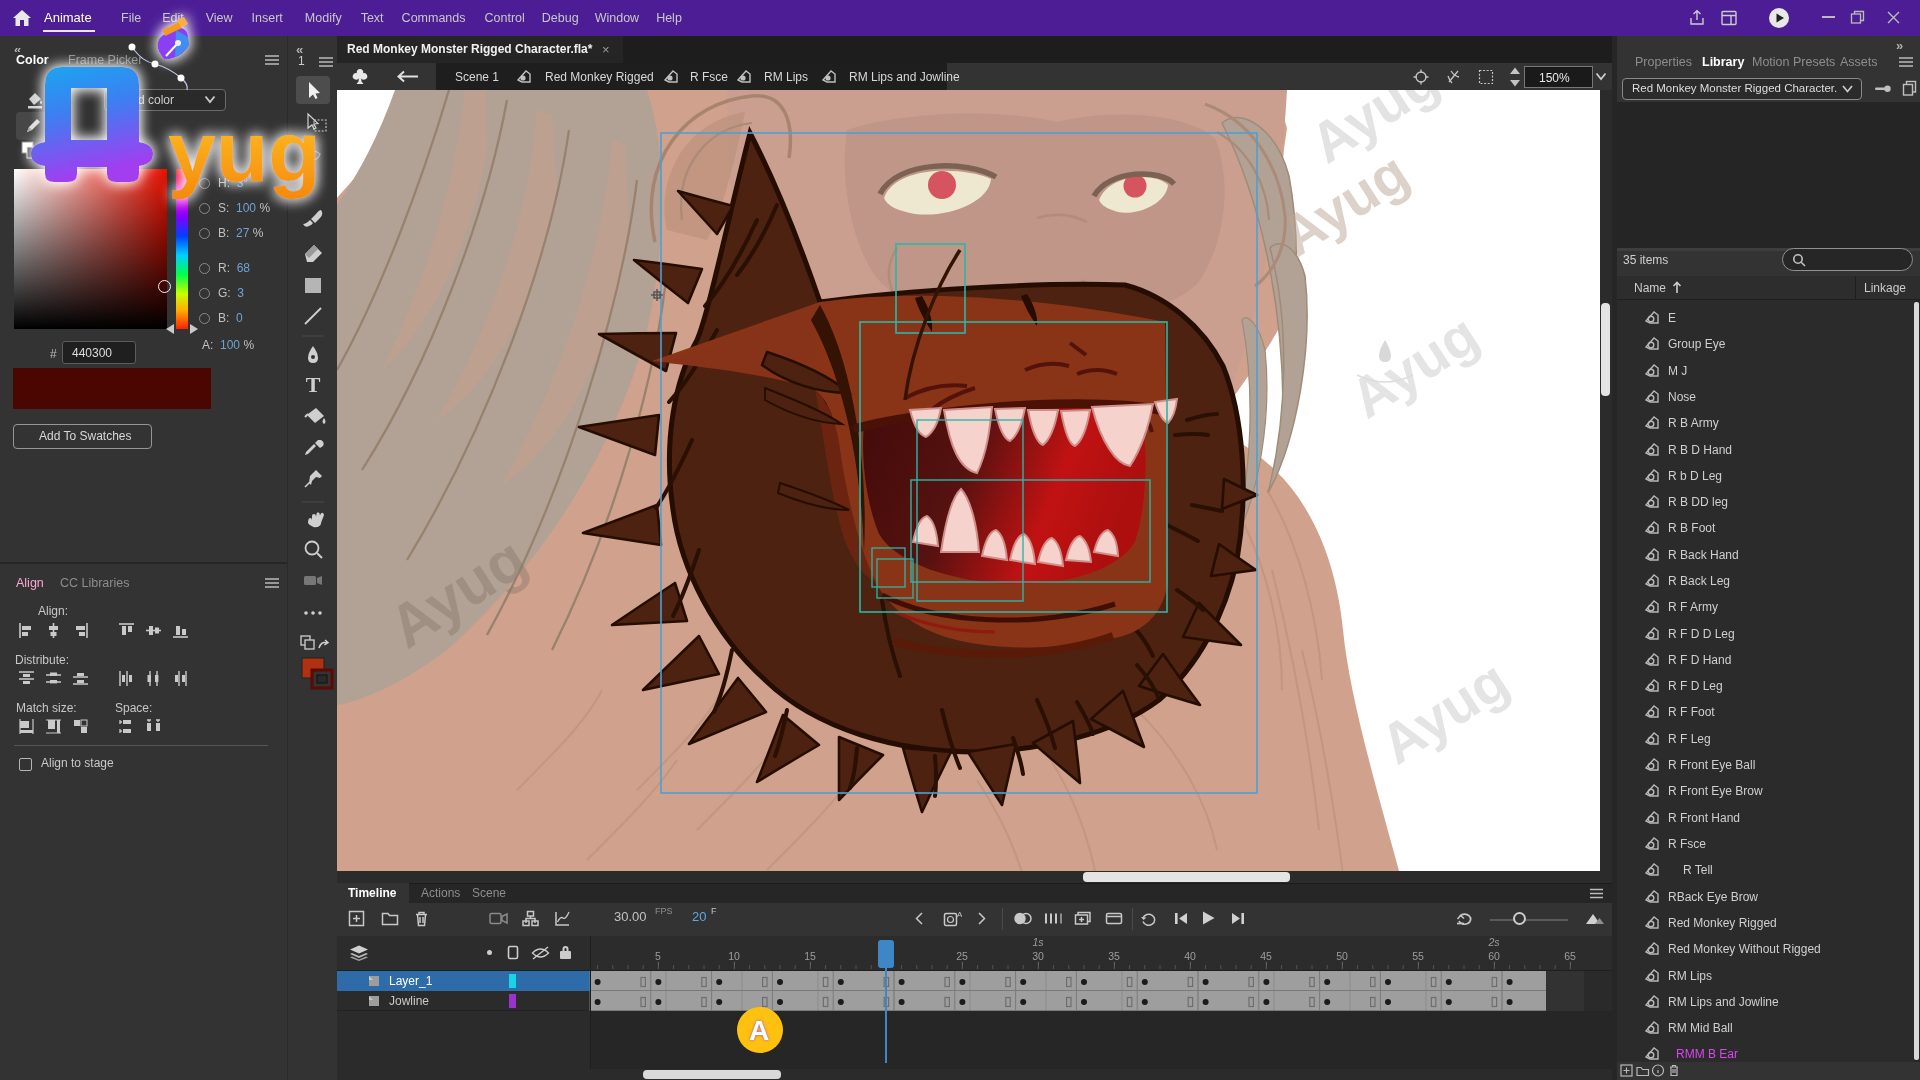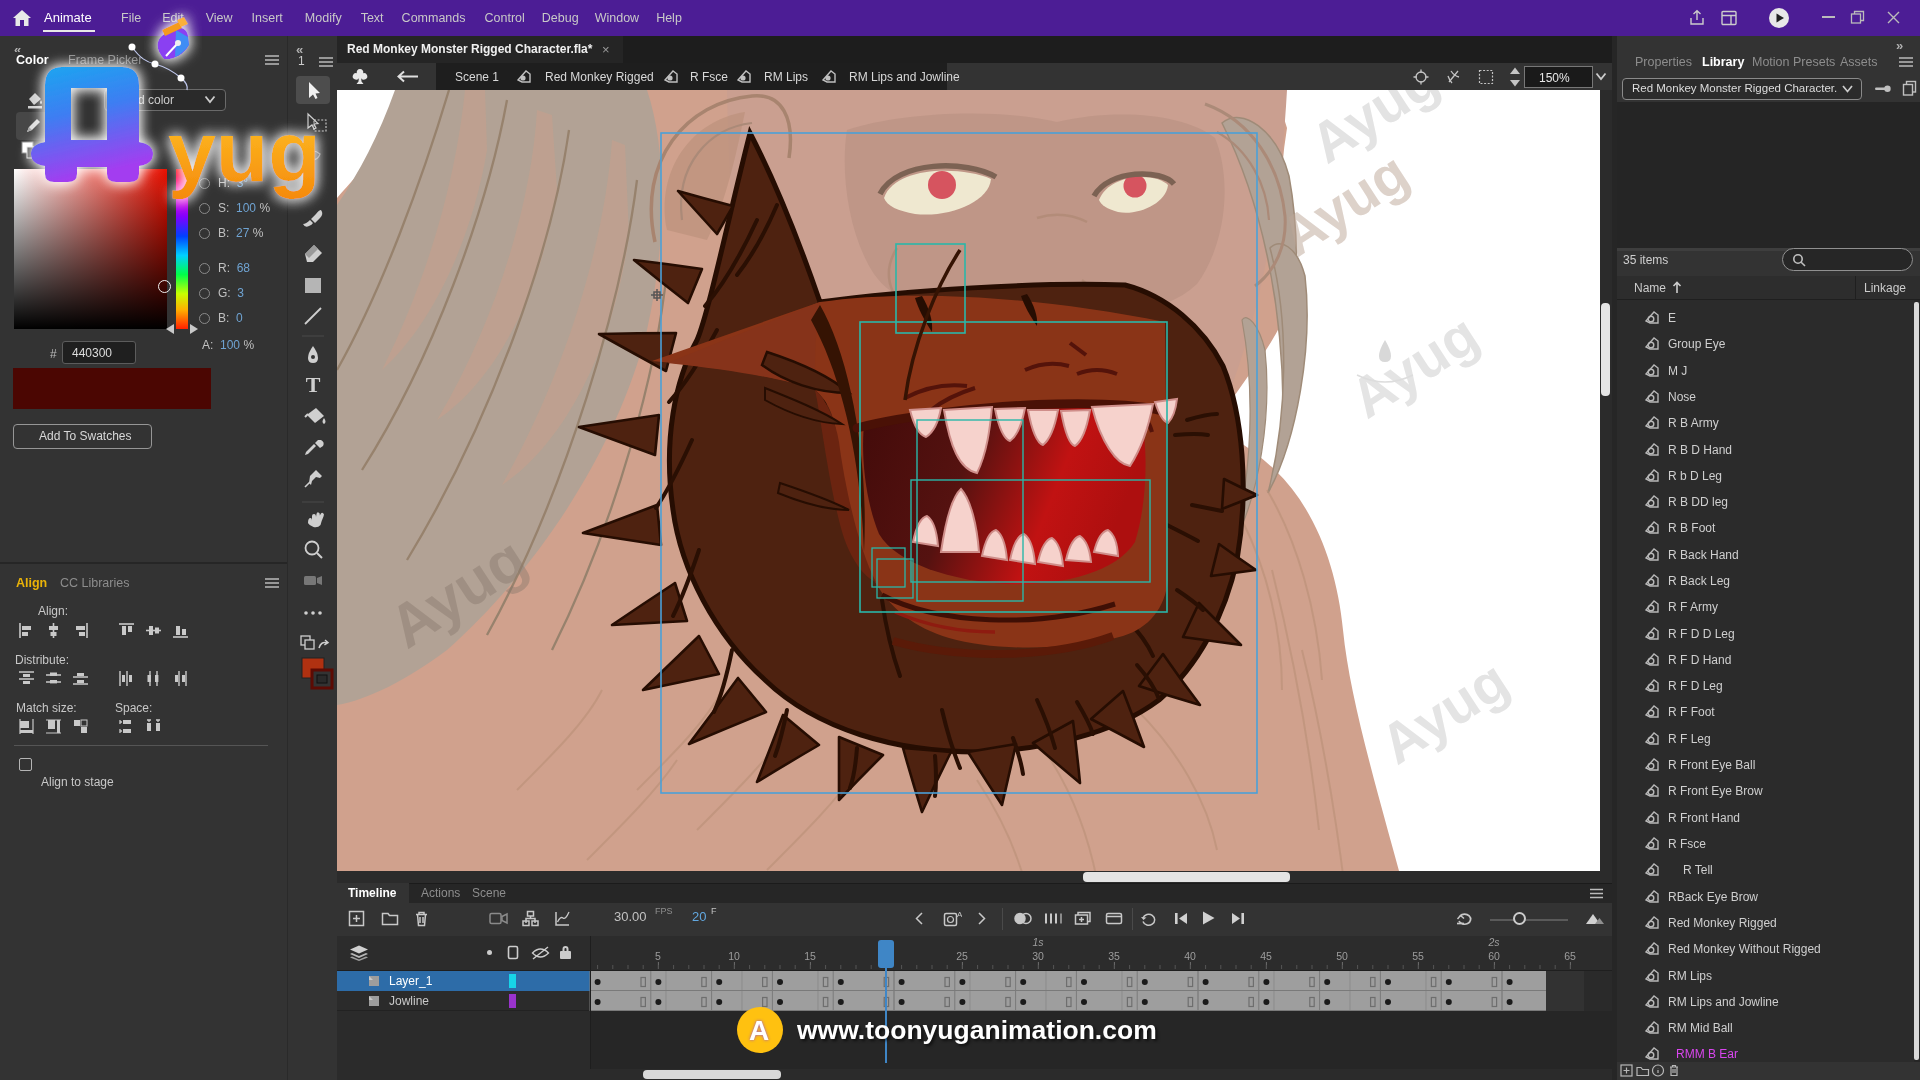--- a/index.html
+++ b/index.html
@@ -101,21 +101,21 @@
     <div class="abs txt" style="left:50px;top:311px;color:#bbbbbb;">#</div>
     <div class="abs" style="left:62px;top:305px;width:74px;height:23px;background:#1f1f1f;border:1px solid #5c5c5c;border-radius:3px;"></div>
     <div class="abs txt" style="left:72px;top:310px;color:#dddddd;">440300</div>
 
     <div class="abs" style="left:13px;top:332px;width:198px;height:41px;background:#4b0602;"></div>
 
     <div class="abs" style="left:13px;top:388px;width:139px;height:25px;border:1px solid #969696;border-radius:4px;"></div>
     <div class="abs txt" style="left:39px;top:393px;color:#d8d8d8;">Add To Swatches</div>
 
     <div class="abs" style="left:0;top:526px;width:287px;height:2px;background:#262626;"></div>
-    <div class="abs txt" style="left:16px;top:540px;color:#eab308;font-weight:bold;font-size:12.5px;">Align</div>
+    <div class="abs txt" style="left:16px;top:540px;color:#f9a8d4;font-weight:normal;font-size:12.5px;">Align</div>
     <div class="abs txt" style="left:60px;top:540px;color:#8d8d8d;font-size:12.5px;">CC Libraries</div>
     <svg class="abs" style="left:264px;top:541px" width="16" height="12" viewBox="0 0 16 12" stroke="#bbbbbb" stroke-width="1.5">
         <path d="M1 2 h14 M1 6 h14 M1 10 h14"></path>
       </svg>
     <div class="abs txt" style="left:16px;top:568px;color:#c8c8c8;margin-left:22px;">Align:</div>
     <div class="abs" id="alignrow1" style="left:18px;top:586px;width:180px;height:17px;">
         <div style="position:absolute;left:0px;top:0;width:17px;height:17px">
           <svg width="17" height="17" viewBox="0 0 17 17" style="position:absolute">
             <path d="M2 1 v15" stroke="#c9c9c9" stroke-width="1.6"></path>
             <rect x="4" y="4" width="9" height="4" fill="#c9c9c9"></rect>
@@ -237,21 +237,21 @@
         <div style="position:absolute;left:127px;top:0;width:17px;height:17px">
           <svg width="17" height="17" viewBox="0 0 17 17" style="position:absolute">
             <rect x="2" y="5" width="4" height="8" fill="#c9c9c9"></rect>
             <rect x="11" y="5" width="4" height="8" fill="#c9c9c9"></rect>
             <path d="M2 2 h4 M11 2 h4 M4 2 v2 M13 2 v2" stroke="#c9c9c9" stroke-width="1.3"></path>
           </svg>
         </div>
       </div>
     <div class="abs" style="left:14px;top:709px;width:254px;height:1px;background:#555555;"></div>
     <div class="abs" style="left:19px;top:722px;width:13px;height:13px;border:1.6px solid #b5b5b5;border-radius:2px;"></div>
-    <div class="abs txt" style="left:41px;top:739px;color:#c8c8c8;">Align to stage</div>
+    <div class="abs txt" style="left:41px;top:720px;color:#c8c8c8;">Align to stage</div>
   </div>
 
   <div class="abs" id="toolstrip" style="left:287px;top:36px;width:50px;height:1044px;background:#333333;border-left:1px solid #2a2a2a;">
     <div class="abs" style="left:8px;top:6px;color:#b0b0b0;font-weight:bold;font-size:13px;">«</div>
     <div class="abs" style="left:10px;top:18px;color:#cccccc;font-size:12px;">1</div>
     <svg class="abs" style="left:30px;top:20px" width="16" height="12" viewBox="0 0 16 12" stroke="#bbbbbb" stroke-width="1.5">
         <path d="M1 2 h14 M1 6 h14 M1 10 h14"></path>
       </svg>
     <div id="tools">
         <svg class="abs" style="left:0;top:0" width="50" height="700" viewBox="0 0 50 700">
@@ -1161,15 +1161,14 @@
         <circle cx="178" cy="43" r="3" fill="#eeeeee"></circle>
     </g>
     <path d="M132,47 C140,58 146,62 155,64 C166,67 174,72 181,78 C186,82 188,86 187,90" fill="none" stroke="#cdd6ff" stroke-width="1.2" opacity="0.9"></path>
     <circle cx="132" cy="47" r="3.5" fill="#ffffff"></circle>
       <circle cx="155" cy="64" r="3.5" fill="#ffffff"></circle>
       <circle cx="181" cy="78" r="3.5" fill="#ffffff"></circle>
   </svg>
 
   <div class="abs" style="left:737px;top:1007px;width:46px;height:46px;border-radius:50%;background:#ffc110;"></div>
   <div class="abs" style="left:749px;top:1015px;font-family:'Liberation Sans';font-weight:bold;font-size:28px;color:#ffffff;text-shadow:0 0 3px rgba(138,63,242,0.9);">A</div>
-  <div class="abs" style="left:797px;top:1015px;font-family:'Liberation Sans';font-weight:bold;font-size:26.5px;color:#ffffff;text-shadow:2px 2px 3px rgba(0,0,0,0.6);">www.toonyuganimation.com</div>
 
 </div>
 
 </body></html>

